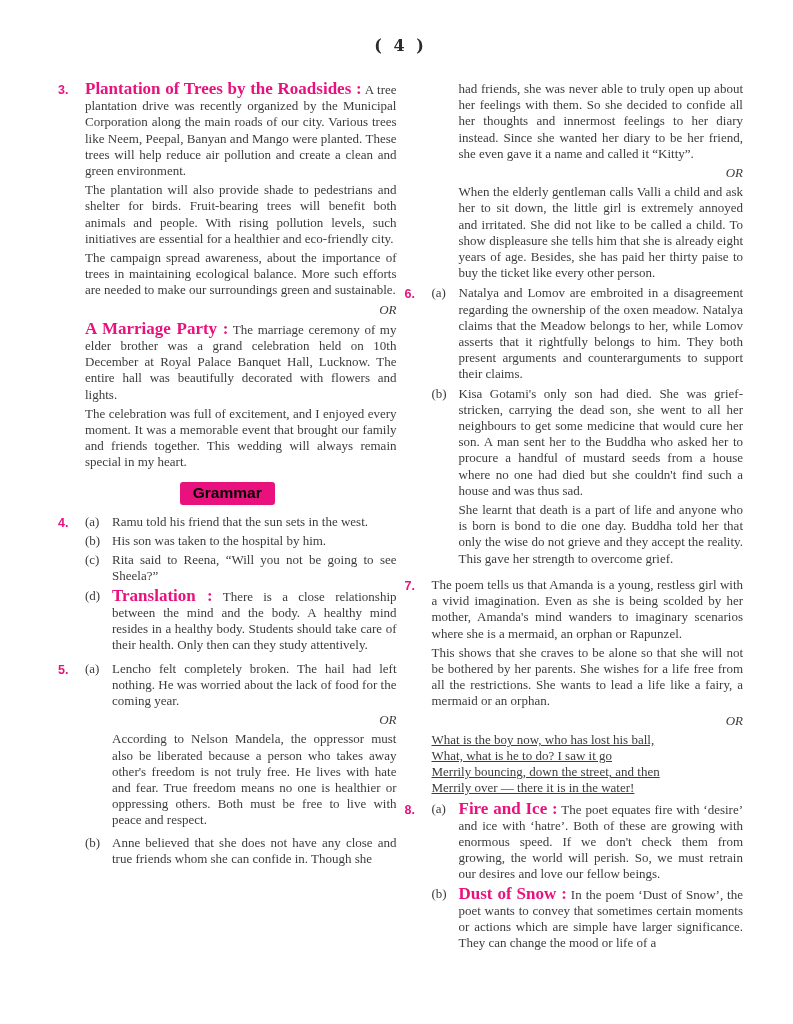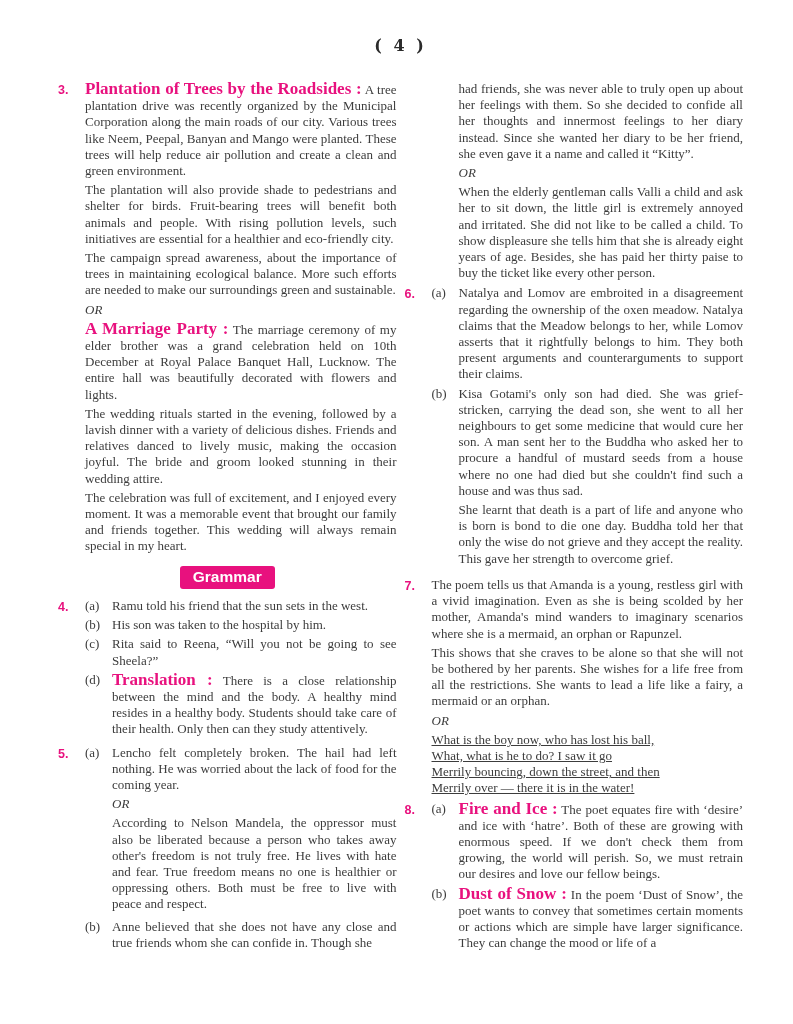--- a/index.html
+++ b/index.html
@@ -22,30 +22,30 @@
   .qnum {
     flex: 0 0 27px; font-family: "Liberation Sans", sans-serif;
     font-weight: bold; font-size: 12.5px; color: var(--accent); padding-top: 1px;
   }
   .qbody { flex: 1; min-width: 0; }
   .sub { display: flex; margin-bottom: 3px; }
   .sub-label { flex: 0 0 27px; color: var(--ink); }
   .sub-body { flex: 1; min-width: 0; }
   .para { margin-bottom: 3px; }
   .or {
-    text-align: left; font-style: italic; margin: 1px 0 3px;
+    text-align: right; font-style: italic; margin: 1px 0 3px;
     font-family: "Liberation Serif", serif;
   }
   .topic {
     color: var(--accent); font-weight: bold;
     font-family: Liberation Serif, serif; font-size: 17px;
   }
   .badge-row { text-align: center; margin: 8px 0 9px; }
   .badge {
-    display: inline-block; background: var(--accent); color: #ffffff;
+    display: inline-block; background: var(--accent); color: #000000;
     font-family: "Liberation Sans", sans-serif; font-weight: bold;
     font-size: 15.5px; padding: 3px 13px 4px; border-radius: 3px;
   }
   .cont { margin-left: 54px; margin-bottom: 4px; }
   .poem { text-align: left; text-decoration: underline; }
   .poem div { margin-bottom: 0; }
 </style>
 </head>
 <body>
 
@@ -57,21 +57,20 @@
     <div class="col">
 
       <div class="item">
         <span class="qnum">3.</span>
         <div class="qbody">
           <p class="para"><span class="topic">Plantation of Trees by the Roadsides :</span> <span>A tree plantation drive was recently organized by the Municipal Corporation along the main roads of our city. Various trees like Neem, Peepal, Banyan and Mango were planted. These trees will help reduce air pollution and create a clean and green environment.</span></p>
           <p class="para">The plantation will also provide shade to pedestrians and shelter for birds. Fruit-bearing trees will benefit both animals and people. With rising pollution levels, such initiatives are essential for a healthier and eco-friendly city.</p>
           <p class="para">The campaign spread awareness, about the importance of trees in maintaining ecological balance. More such efforts are needed to make our surroundings green and sustainable.</p>
           <p class="or">OR</p>
           <p class="para"><span class="topic">A Marriage Party :</span> <span>The marriage ceremony of my elder brother was a grand celebration held on 10th December at Royal Palace Banquet Hall, Lucknow. The entire hall was beautifully decorated with flowers and lights.</span></p>
-          <p class="para">The wedding rituals started in the evening, followed by a lavish dinner with a variety of delicious dishes. Friends and relatives danced to lively music, making the occasion joyful. The bride and groom looked stunning in their wedding attire.</p>
           <p class="para">The celebration was full of excitement, and I enjoyed every moment. It was a memorable event that brought our family and friends together. This wedding will always remain special in my heart.</p>
         </div>
       </div>
 
       <div class="badge-row">
         <span class="badge">Grammar</span>
       </div>
 
       <div class="item">
         <span class="qnum">4.</span>

